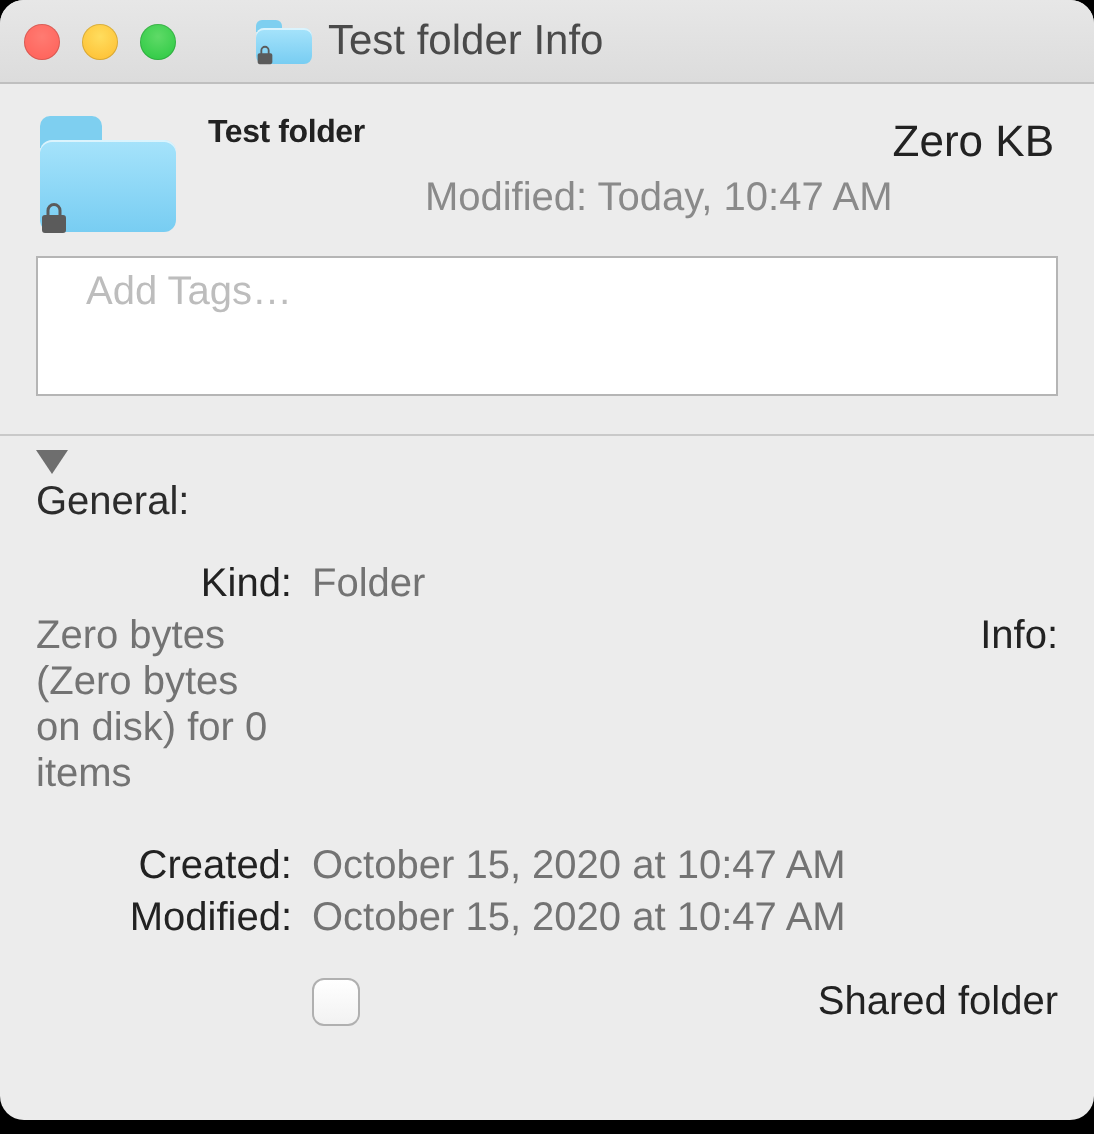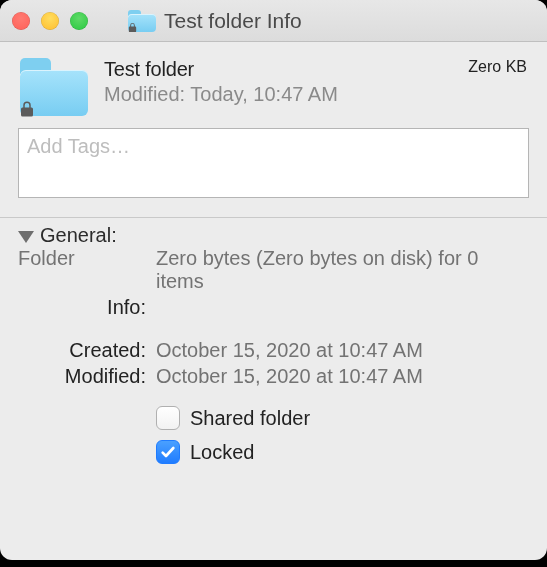--- a/index.html
+++ b/index.html
@@ -80,55 +80,56 @@
     .big-folder .folder-shape .tab { border-radius: 5px 5px 0 0; }
     .big-folder .lock-badge {
       position: absolute;
       left: -3px; bottom: -3px;
       width: 20px; height: 20px;
       display: flex; align-items: center; justify-content: center;
     }
     .big-folder .lock-badge svg { width: 18px; height: 18px; }
 
     .header-text { margin-left: 16px; flex: 1; }
-    .header-name { font-size: 20px; font-weight: 400; letter-spacing: -.2px; }
-    .header-mod { color: #8a8a8a; font-size: 20px; margin-top: 2px; }
-    .header-size { font-size: 16px; }
+    .header-name { font-size: 16px; font-weight: 700; letter-spacing: -.2px; }
+    .header-mod { color: #8a8a8a; font-size: 20px; margin-top: 12px; text-align: right; }
+    .header-size { font-size: 22px; }
 
     .tags-wrap { padding: 8px 18px 14px 18px; }
     .tags-input {
       width: 100%;
       height: 70px;
       border: 1px solid #b5b5b5;
       background: #fff;
       font-size: 20px;
-      padding: 6px 8px;
+      padding: 6px 24px;
       color: #222;
       resize: none;
       font-family: inherit;
     }
     .tags-input::placeholder { color: #bdbdbd; }
 
     .sep { height: 1px; background: #c9c9c9; margin: 0; }
 
     .general-sec { padding: 6px 18px 0 18px; }
     .general-head {
-      display: flex; align-items: center; gap: 4px;
-      font-size: 20px; color: #2c2c2c; margin-bottom: 0;
+      display: flex; align-items: flex-start; gap: 4px;
+      font-size: 20px; color: #2c2c2c; margin-bottom: 18px;
       cursor: default;
+      flex-direction: column;
     }
     .tri { width: 0; height: 0; border-left: 8px solid transparent; border-right: 8px solid transparent; border-top: 12px solid #6e6e6e; margin-right: 2px; transform: translateY(1px); }
 
     .kv { display: grid; grid-template-columns: 128px 1fr; column-gap: 10px; row-gap: 3px; font-size: 20px; }
     .kv .k { text-align: right; color: #222; }
     .kv .v { color: #737373; }
     .kv .spacer { height: 14px; grid-column: 1 / -1; }
 
     .checks { margin-top: 18px; margin-left: 138px; display: flex; flex-direction: column; gap: 10px; }
-    .check-row { display: flex; align-items: center; gap: 10px; font-size: 20px; }
+    .check-row { display: flex; align-items: center; gap: 10px; font-size: 20px; justify-content: space-between; }
     .cbox {
       width: 24px; height: 24px; border-radius: 6px;
       border: 1px solid #b0b0b0;
       background: linear-gradient(#fff, #f2f2f2);
       display: flex; align-items: center; justify-content: center;
       flex-shrink: 0;
     }
     .cbox.checked {
       background: linear-gradient(#4aa0ff, #1f7cff);
       border-color: #1f7cff;
@@ -190,20 +191,21 @@
 
   <div class="sep"></div>
 
   <div class="general-sec">
     <div class="general-head">
       <div class="tri"></div>
       <span>General:</span>
     </div>
 
     <div class="kv">
+      <div class="k">Kind:</div>
       <div class="v">Folder</div>
 
       <div class="v">Zero bytes (Zero bytes on disk) for 0 items</div>
 
       <div class="k">Info:</div>
       <div class="v"></div>
 
       <div class="spacer"></div>
 
       <div class="k">Created:</div>
@@ -211,24 +213,16 @@
 
       <div class="k">Modified:</div>
       <div class="v">October 15, 2020 at 10:47 AM</div>
     </div>
 
     <div class="checks">
       <div class="check-row">
         <div class="cbox"></div>
         <span>Shared folder</span>
       </div>
-      <div class="check-row">
-        <div class="cbox checked">
-          <svg viewBox="0 0 24 24" fill="none" stroke="#fff" stroke-width="4" stroke-linecap="round" stroke-linejoin="round">
-              <polyline points="4 13 9 18 20 6"></polyline>
-            </svg>
-        </div>
-        <span>Locked</span>
-      </div>
     </div>
   </div>
 
 </div>
 
 </body></html>

